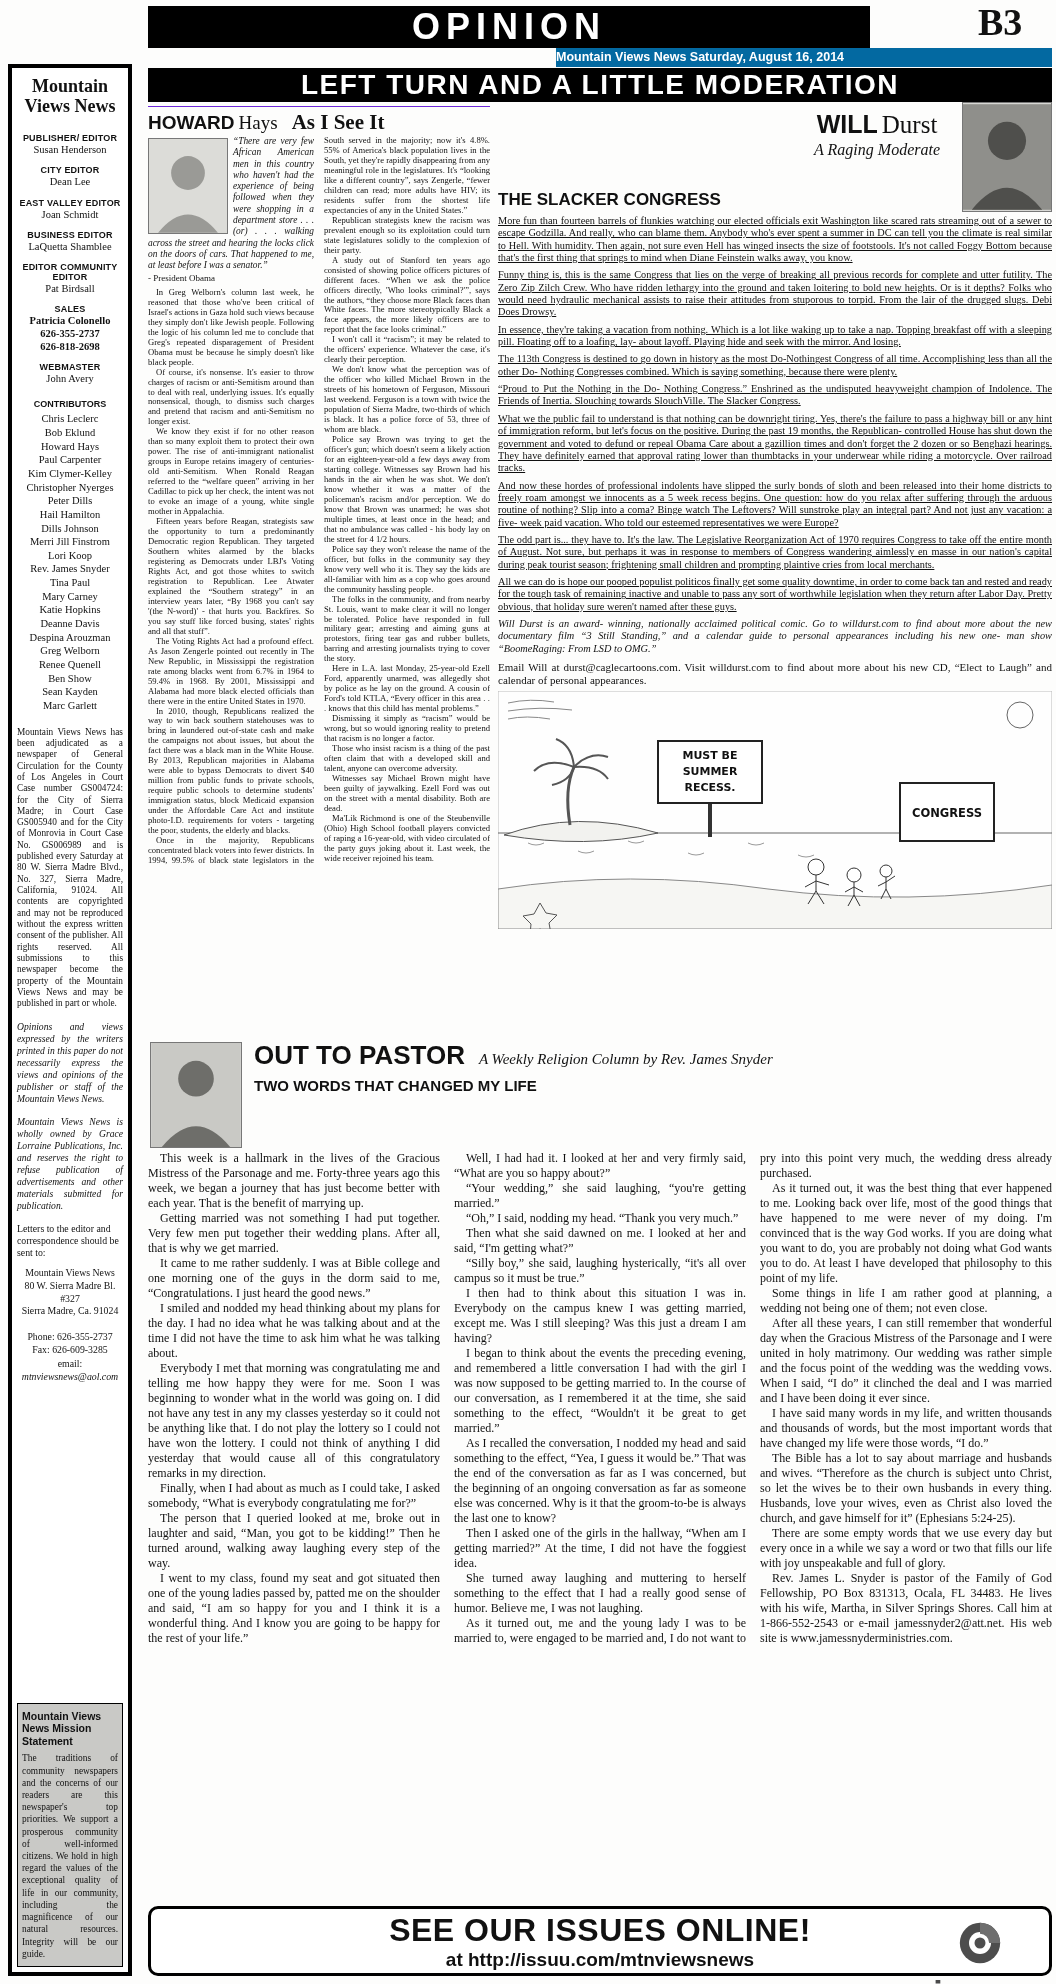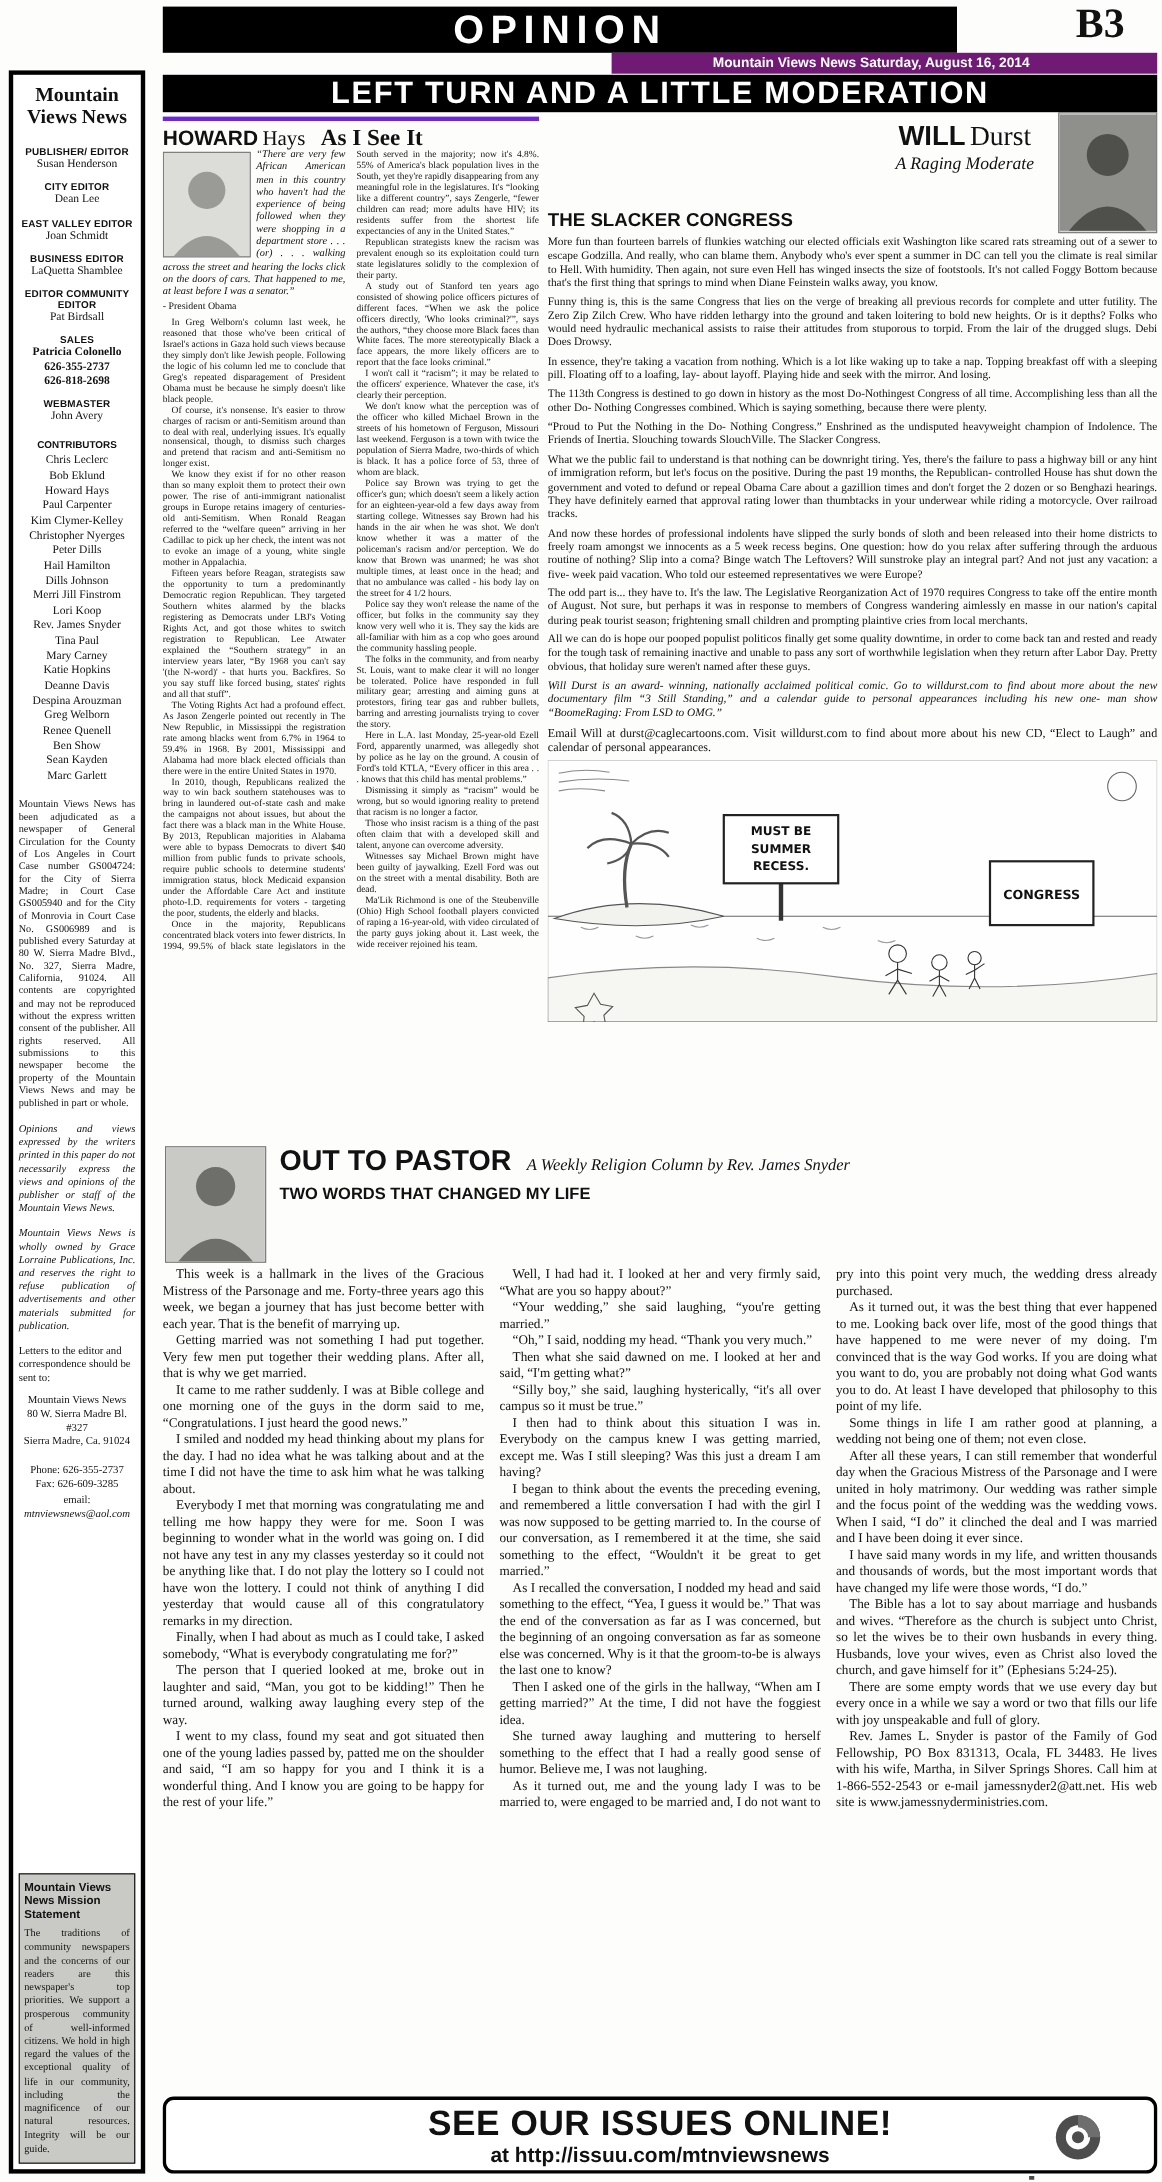--- a/index.html
+++ b/index.html
@@ -13,21 +13,21 @@
 
   
   .pageno { position:absolute; left:978px; top:0px; font:bold 38px "Liberation Serif", serif; }
   .opinion-banner {
     position:absolute; left:148px; top:6px; width:722px; height:42px;
     background:#000; color:#fff; display:flex; align-items:center; justify-content:center;
     font:bold 36px "Liberation Sans", sans-serif; letter-spacing:6px;
   }
   .date-bar {
     position:absolute; left:556px; top:48px; width:496px; height:19px;
-    background:#701a75; color:#fff; text-align:center; padding-right:24px;
+    background:#0369a1; color:#fff; text-align:left; padding-right:24px;
     font:bold 12.5px/19px "Liberation Sans", sans-serif;
   }
 
   
   .sidebar {
     position:absolute; left:8px; top:64px; width:124px; height:1912px;
     border:4px solid #000; background:#fff; padding:8px 5px 5px 5px;
     text-align:center; display:flex; flex-direction:column;
   }
   .masthead { font:bold 18px/1.12 "Liberation Serif", serif; margin-bottom:8px; }
@@ -56,42 +56,42 @@
     background:#000; color:#fff; display:flex; align-items:center; justify-content:center;
     font:bold 28px "Liberation Sans", sans-serif; letter-spacing:1.5px;
   }
 
   
   .photo { background:#d8d8d5; border:1px solid #777; overflow:hidden; }
   .photo svg { display:block; width:100%; height:100%; }
 
   
   .hays { position:absolute; left:148px; top:106px; width:342px; }
-  .hays-byline { height:28px; border-top:4px solid #6d28d9; padding-top:3px; white-space:nowrap; }
+  .hays-byline { height:28px; border-top:1px solid #6d28d9; padding-top:3px; white-space:nowrap; }
   .by-first { font:bold 19px "Liberation Sans", sans-serif; }
   .hays .by-last { font:19px "Liberation Serif", serif; }
   .hays .col-title { font:bold 21px "Liberation Serif", serif; margin-left:10px; }
   .hays-cols {
     column-count:2; column-gap:10px; height:892px; overflow:hidden;
     font-size:8.6px; line-height:1.16; text-align:justify; margin-top:2px;
   }
   .hays-photo { float:left; width:80px; height:96px; margin:2px 5px 3px 0; }
   .quote { font-style:italic; font-size:9.4px; line-height:1.2; }
   .attr { margin:2px 0 4px 0; font-size:9px; }
   .hays-cols .body-list p { margin:0; text-indent:8px; }
 
   
   .durst { position:absolute; left:498px; top:102px; width:554px; }
   .durst-title { position:absolute; right:112px; top:8px; text-align:center; }
   .durst .by-first { font:bold 25px "Liberation Sans", sans-serif; }
   .durst .by-last { font:25px "Liberation Serif", serif; }
   .durst-sub { font:italic 16px "Liberation Serif", serif; margin-top:2px; }
   .durst-photo { position:absolute; right:0; top:0; width:90px; height:110px; }
   .durst-headline { margin:88px 0 5px 0; font:bold 17px "Liberation Sans", sans-serif; }
-  .durst-body p { font-size:10.3px; line-height:1.2; text-align:justify; margin:0 0 5px 0; }
+  .durst-body p { font-size:10.3px; line-height:1.2; text-align:justify; margin:0 0 5px 0;text-decoration:underline; }
   .durst-bio { font-style:italic; font-size:10.3px; line-height:1.2; text-align:justify; margin:2px 0 6px 0; }
   .durst-email { font-size:11px; line-height:1.2; text-align:justify; margin-bottom:4px; }
   .cartoon { width:554px; height:238px; display:block; }
   .ct { font-family:"DejaVu Sans", sans-serif; fill:#111; }
 
   
   .pastor { position:absolute; left:148px; top:1040px; width:904px; }
   .pastor-photo { position:absolute; left:2px; top:2px; width:92px; height:106px; }
   .pastor-head { margin-left:106px; }
   .pastor-title { font:bold 26px "Liberation Sans", sans-serif; }

